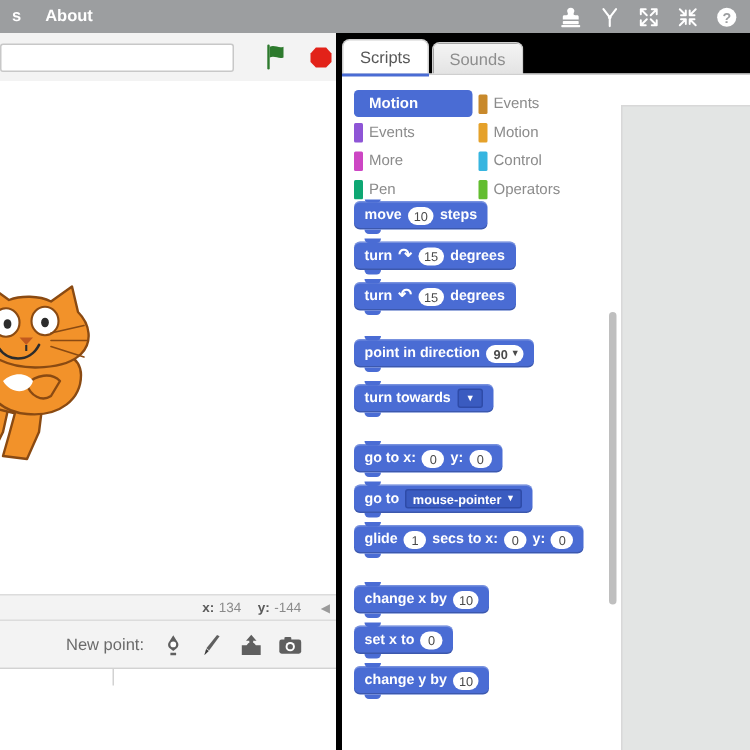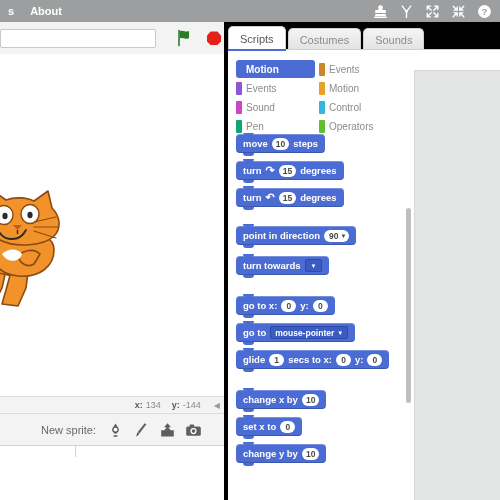--- a/index.html
+++ b/index.html
@@ -146,21 +146,21 @@
     width: 11px; height: 3px; background: #4a6cd4; border-radius: 0 0 3px 3px;
   }
   .block::after {
     content: ""; position: absolute; left: 7px; bottom: -3px;
     width: 11px; height: 3px; background: #4a6cd4; border-radius: 0 0 3px 3px;
   }
   .num-slot {
     display: inline-flex; align-items: center; justify-content: center;
     min-width: 15px; height: 12px; padding: 0 4px;
     background: #ffffff; color: #4a4a4a; border-radius: 7px;
-    font-size: 8.5px; font-weight: bold;
+    font-size: 8.5px; font-weight: normal;
   }
   .drop-slot {
     display: inline-flex; align-items: center; gap: 3px;
     height: 13px; padding: 0 4px;
     background: #3a5bc0; color: #ffffff; border-radius: 2px;
     border: 1px solid #2e4ba8;
     font-size: 8.5px; font-weight: bold;
   }
   .drop-empty { min-width: 17px; justify-content: flex-end; }
   .num-drop {
@@ -288,21 +288,21 @@
 
     <div class="coord-bar">
       <span class="coord-lbl">x:</span>
       <span class="coord-val">134</span>
       <span class="coord-lbl">y:</span>
       <span class="coord-val">-144</span>
       <span class="coord-arrow">◀</span>
     </div>
 
     <div class="newsprite-bar">
-      <span class="newsprite-lbl">New sprite:</span>
+      <span class="newsprite-lbl">New point:</span>
       <span class="ns-ic">
         <svg viewBox="0 0 17 17">
             <path d="M8.5 1.5 L11 5.5 C12.3 7 12.3 9.2 10.6 10.4 L8.5 12 L6.4 10.4 C4.7 9.2 4.7 7 6 5.5 Z" fill="#5f5f5f"></path>
             <circle cx="8.5" cy="7.6" r="1.9" fill="#ffffff"></circle>
             <path d="M6.6 13.2h3.8v1.6H6.6z" fill="#5f5f5f"></path>
           </svg>
       </span>
       <span class="ns-ic">
         <svg viewBox="0 0 17 17">
             <path d="M13.4 2.2 L6.4 11.6 L4.6 10.2 L11.7 1.3 Z" fill="#5f5f5f"></path>
@@ -327,21 +327,20 @@
 
     <div class="sprite-pane">
       <div class="sprite-pane-divider"></div>
     </div>
   </div>
 
   <div class="editor-col">
 
     <div class="tabs">
       <div class="tab active">Scripts</div>
-      <div class="tab">Costumes</div>
       <div class="tab">Sounds</div>
     </div>
 
     <div class="editor-body">
 
       <div class="cat-grid">
         <div class="cat selected">
           <span class="cat-swatch" style="background:#4a6cd4"></span>
           <span class="cat-label">Motion</span>
         </div>
@@ -352,21 +351,21 @@
         <div class="cat">
           <span class="cat-swatch" style="background:#8e55d6"></span>
           <span class="cat-label">Events</span>
         </div>
         <div class="cat">
           <span class="cat-swatch" style="background:#e5a12a"></span>
           <span class="cat-label">Motion</span>
         </div>
         <div class="cat">
           <span class="cat-swatch" style="background:#cd46c4"></span>
-          <span class="cat-label">Sound</span>
+          <span class="cat-label">More</span>
         </div>
         <div class="cat">
           <span class="cat-swatch" style="background:#36b5e0"></span>
           <span class="cat-label">Control</span>
         </div>
         <div class="cat">
           <span class="cat-swatch" style="background:#0ea773"></span>
           <span class="cat-label">Pen</span>
         </div>
         <div class="cat">

